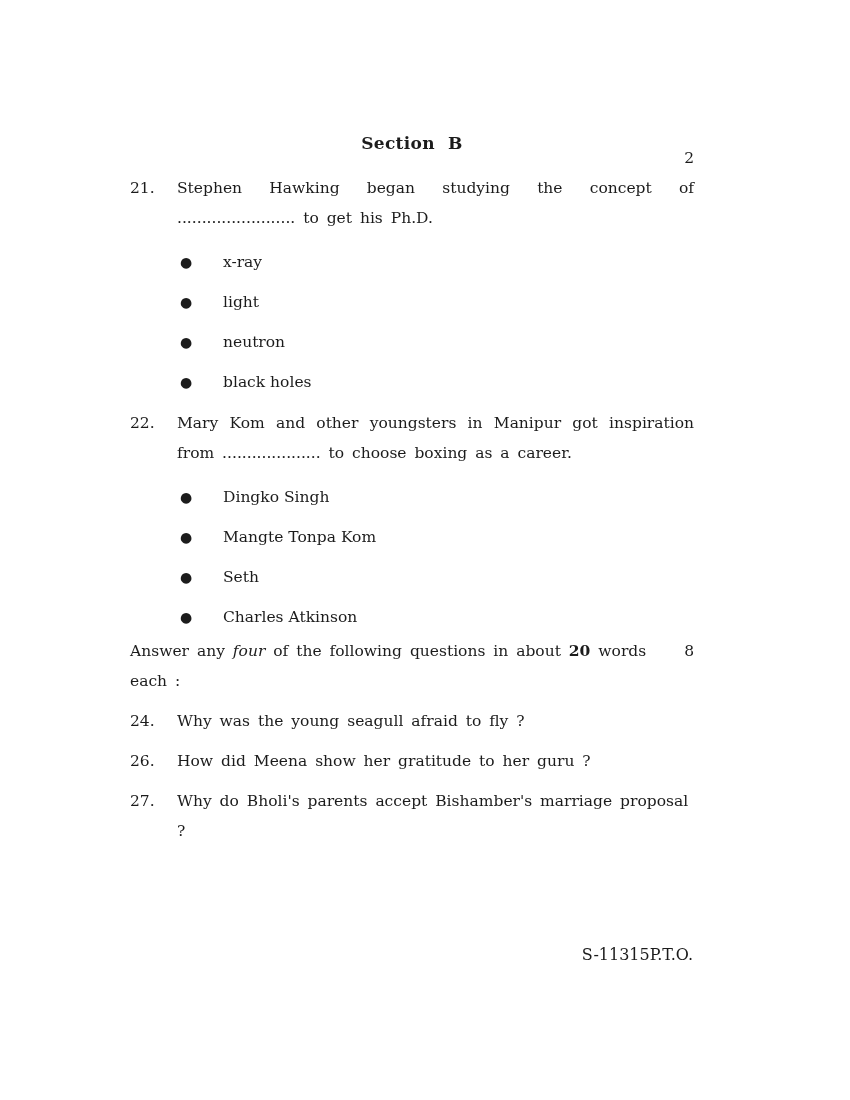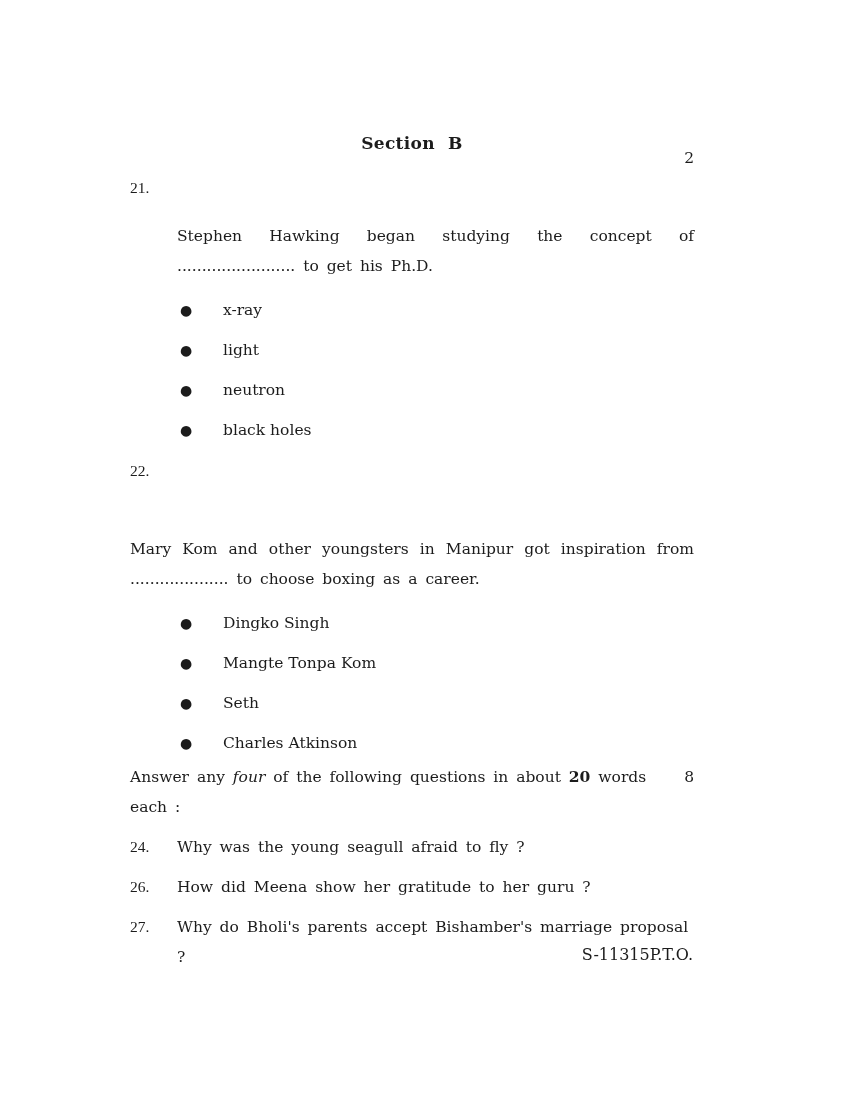--- a/index.html
+++ b/index.html
@@ -41,26 +41,25 @@
     position: absolute;
     right: 0;
     bottom: 0;
     line-height: 30px;
   }
   .question {
     display: flex;
     margin-top: 10px;
     line-height: 30px;
   }
-  .qnum { flex: none; width: 47px; font-family: Liberation Serif, serif; }
+  .qnum { flex: none; width: 47px; }
   .qtext {
     flex: 1;
     text-align: justify;
     word-spacing: 3px;
-    margin-top: 48px;
   }
   .option {
     display: flex;
     align-items: center;
     margin-left: 50px;
     margin-top: 18px;
     height: 22px;
     line-height: 22px;
   }
   .bullet {
@@ -119,21 +118,21 @@
     </div>
     <div class="option">
       <span class="bullet">●</span>
       <span>neutron</span>
     </div>
     <div class="option">
       <span class="bullet">●</span>
       <span>black holes</span>
     </div>
 
-    <div class="question" style="margin-top:15px;flex-direction:column;">
+    <div class="question" style="margin-top:15px;">
       <span class="qnum">22.</span>
       <span class="qtext">Mary Kom and other youngsters in Manipur got inspiration from .................... to choose boxing as a career.</span>
     </div>
     <div class="option">
       <span class="bullet">●</span>
       <span>Dingko Singh</span>
     </div>
     <div class="option">
       <span class="bullet">●</span>
       <span>Mangte Tonpa Kom</span>

